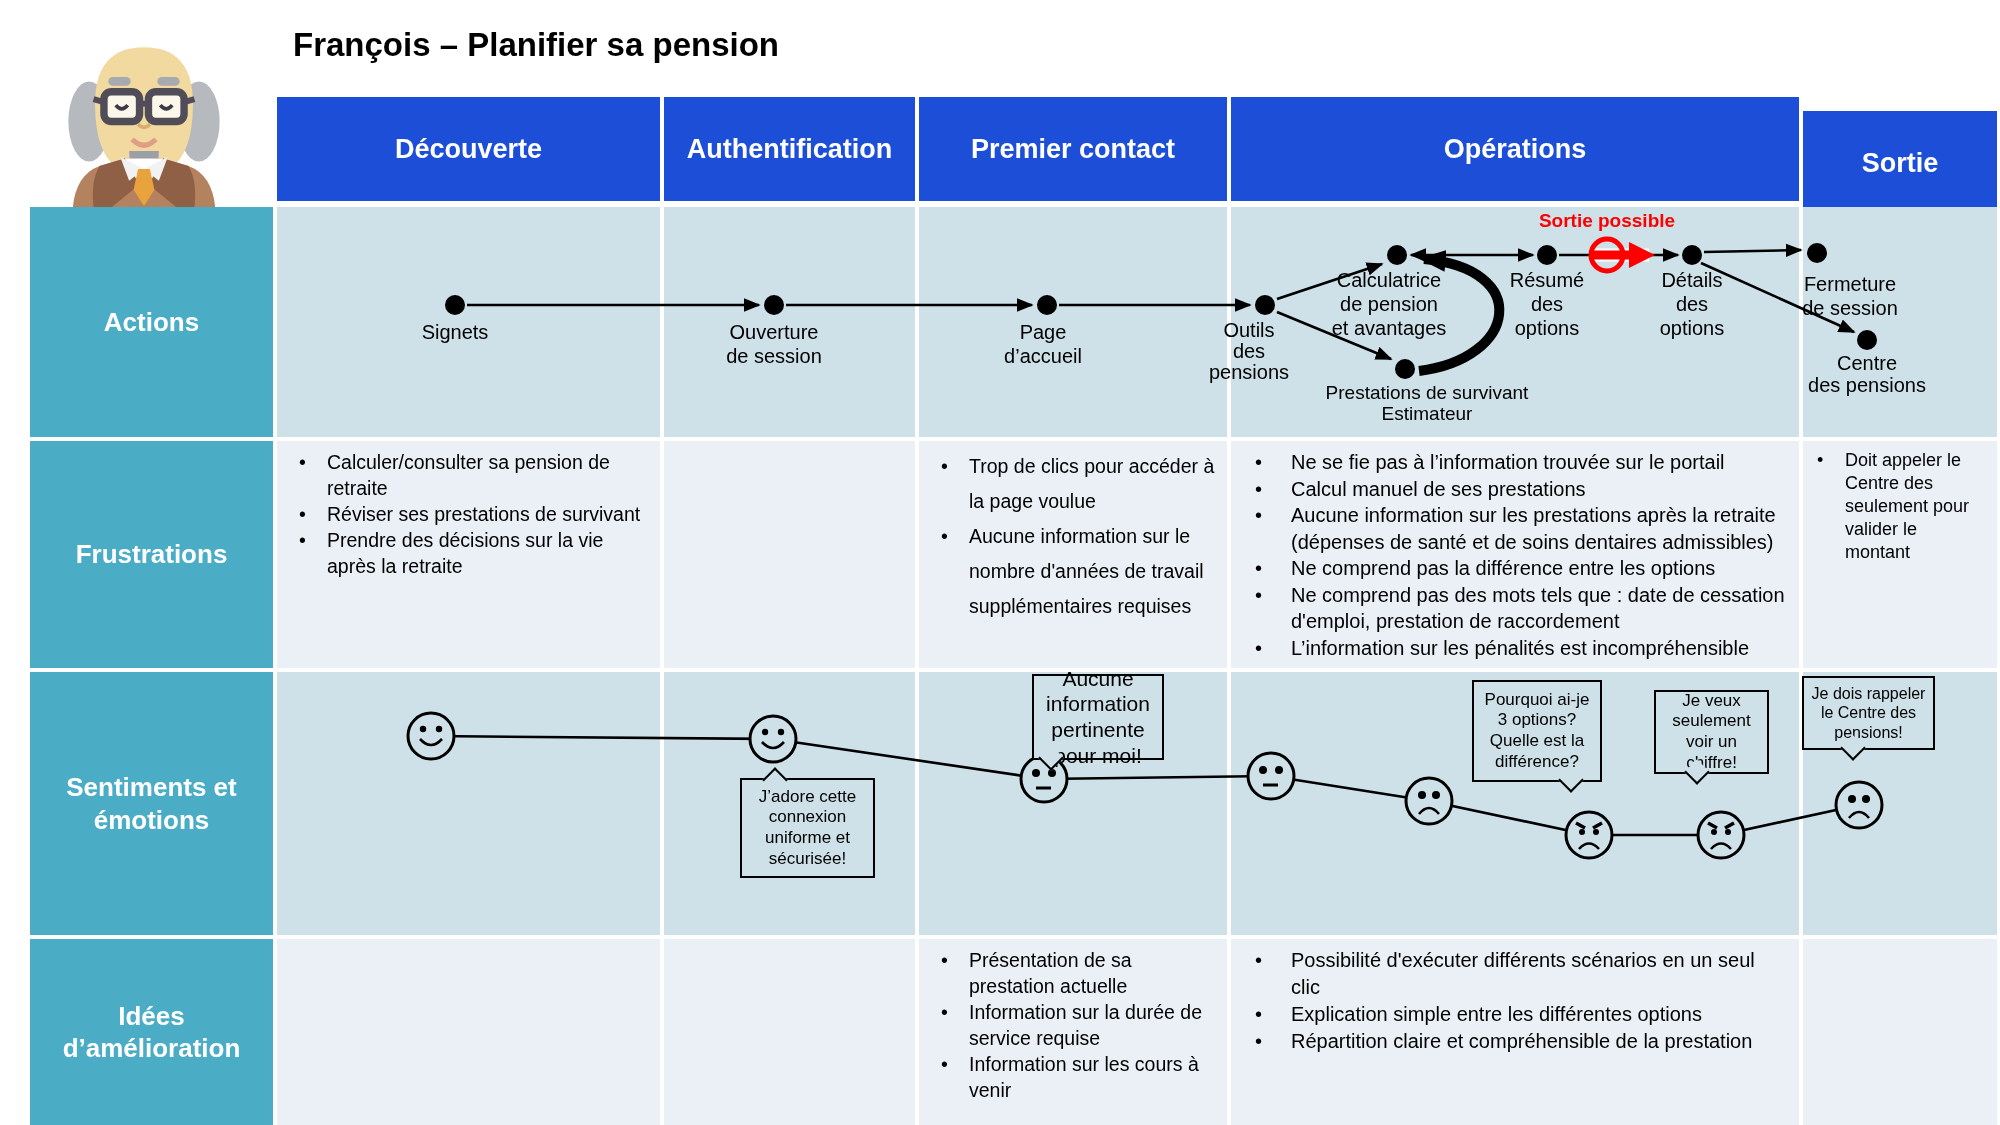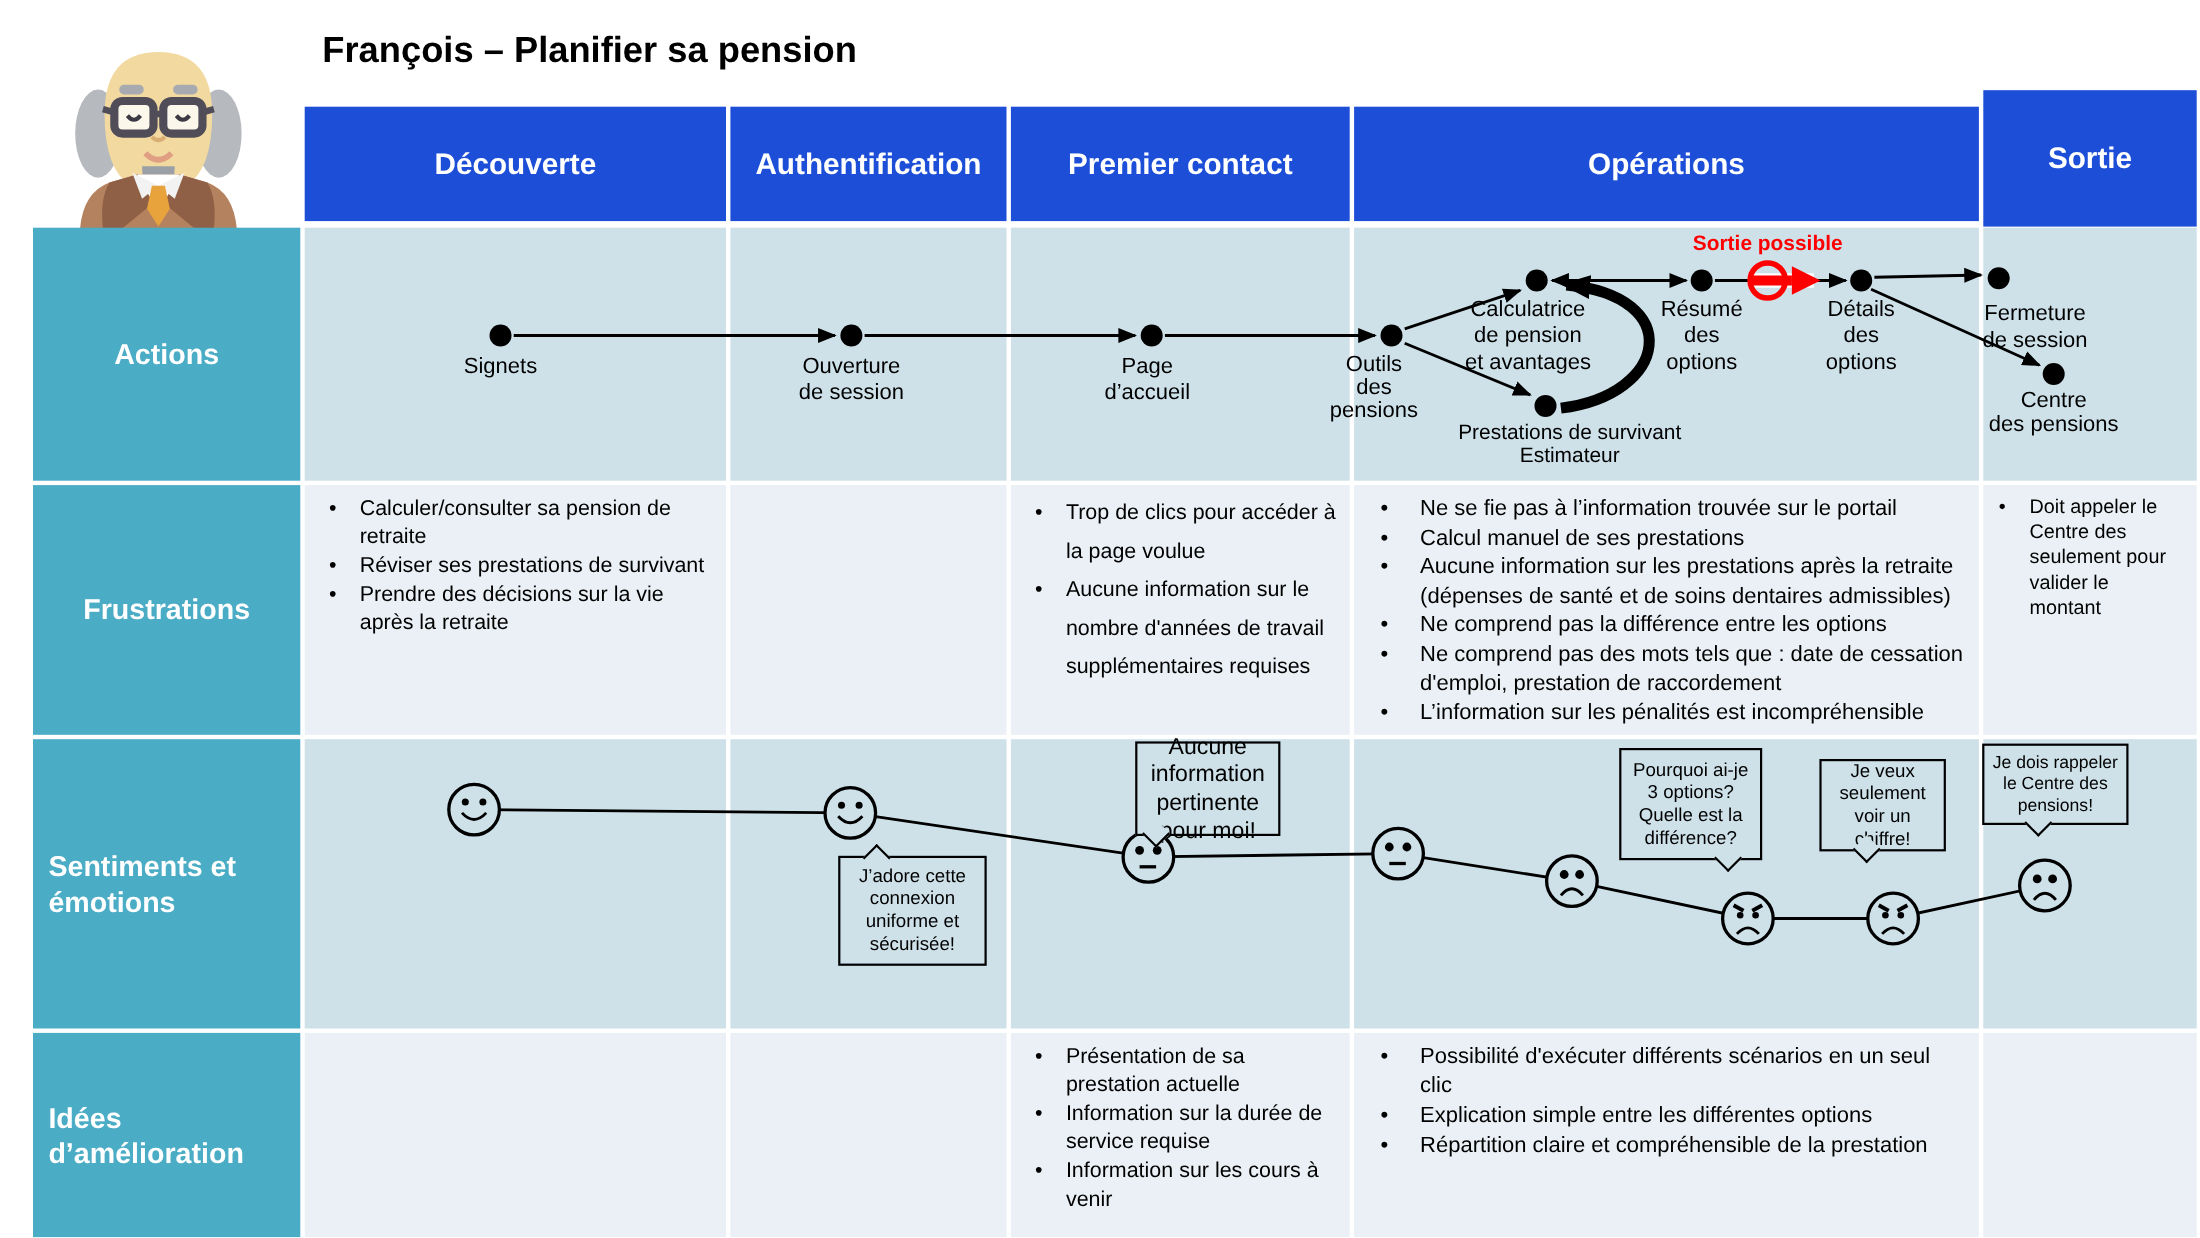--- a/index.html
+++ b/index.html
@@ -2,21 +2,21 @@
 <html><head>
 <meta charset="utf-8">
 <style>
   html,body{margin:0;padding:0;background:#fff;}
   #canvas{position:relative;width:2000px;height:1125px;background:#fff;overflow:hidden;
           font-family:"Liberation Sans", sans-serif;color:#000;}
   .abs{position:absolute;}
   .hdr{background:#1d4ed8;color:#fff;font-weight:bold;font-size:27px;display:flex;
        align-items:center;justify-content:center;text-align:center;}
   .rowhdr{background:#4BACC6;color:#fff;font-weight:bold;font-size:26px;display:flex;
-       align-items:center;justify-content:center;text-align:left;line-height:1.25;padding:0 14px;box-sizing:border-box;}
+       align-items:center;justify-content:center;text-align:center;line-height:1.25;padding:0 14px;box-sizing:border-box;}
   .cellA{background:#CEE1E9;}
   .cellB{background:#EAF0F5;}
   #page-title{font-size:33px;font-weight:bold;}
   .blist{list-style:none;margin:0;padding:0;}
   .blist li{position:relative;padding-left:38px;}
   .blist li::before{content:"\2022";position:absolute;left:10px;}
   .blist.wide li{padding-left:48px;}
   .blist.wide li::before{left:12px;}
   .fr-text{box-sizing:border-box;padding:8px 10px 0 12px;}
   .fs-dec{font-size:19.5px;line-height:26px;}
@@ -64,21 +64,21 @@
       <polygon points="56,96 64,96 67,110 60,121 53,110" fill="#e8a33d"></polygon>
     </svg>
   </div>
 
   <div class="abs" id="page-title" style="left:293px;top:26px">François – Planifier sa pension</div>
 
   <div class="abs hdr" style="left:277px;top:97px;width:383px;height:104px">Découverte</div>
   <div class="abs hdr" style="left:664px;top:97px;width:251px;height:104px">Authentification</div>
   <div class="abs hdr" style="left:919px;top:97px;width:308px;height:104px">Premier contact</div>
   <div class="abs hdr" style="left:1231px;top:97px;width:568px;height:104px">Opérations</div>
-  <div class="abs hdr" style="left:1803px;top:82px;width:194px;height:124px">Sortie</div>
+  <div class="abs hdr" style="left:1803px;top:111px;width:194px;height:104px">Sortie</div>
 
   <div class="abs rowhdr" style="left:30px;top:207px;width:243px;height:230px">Actions</div>
   <div class="abs rowhdr" style="left:30px;top:441px;width:243px;height:227px">Frustrations</div>
   <div class="abs rowhdr" style="left:30px;top:672px;width:243px;height:263px">Sentiments et émotions</div>
   <div class="abs rowhdr" style="left:30px;top:939px;width:243px;height:186px">Idées d’amélioration</div>
 
   <div class="abs cellA" style="left:277px;top:207px;width:383px;height:230px"></div>
   <div class="abs cellA" style="left:664px;top:207px;width:251px;height:230px"></div>
   <div class="abs cellA" style="left:919px;top:207px;width:308px;height:230px"></div>
   <div class="abs cellA" style="left:1231px;top:207px;width:568px;height:230px"></div>
@@ -247,21 +247,21 @@
           <circle cx="7" cy="-3" r="3" fill="#000"></circle>
           <path d="M-10,14 Q0,3 10,14" fill="none" stroke="#000" stroke-width="2.6"></path>
         </g>
         <g transform="translate(1582,133)">
           <circle cx="0" cy="0" r="23" fill="#CEE1E9" stroke="#000" stroke-width="3"></circle>
           <circle cx="-7" cy="-6" r="4" fill="#000"></circle>
           <circle cx="7" cy="-6" r="4" fill="#000"></circle>
           <path d="M-10,13 Q0,1 10,13" fill="none" stroke="#000" stroke-width="2.6"></path>
         </g>
       </svg>
-  <div class="bubble" style="left: 463px; top: 106px; width: 135px; height: 100px; font-size: 17px; margin-left: 22px;">
+  <div class="bubble" style="left: 463px; top: 106px; width: 135px; height: 100px; font-size: 17px;">
         <span>J’adore cette connexion uniforme et sécurisée!</span>
         <div class="tail top" style="left: 24px;"></div>
       </div>
       <div class="bubble" style="left: 755px; top: 2px; width: 132px; height: 86px; font-size: 21px;">
         <span>Aucune information pertinente pour moi!</span>
         <div class="tail bottom" style="left: 8px;"></div>
       </div>
       <div class="bubble" style="left: 1195px; top: 8px; width: 130px; height: 102px; font-size: 17px;">
         <span>Pourquoi ai-je 3 options? Quelle est la différence?</span>
         <div class="tail bottom" style="left: 88px;"></div>

